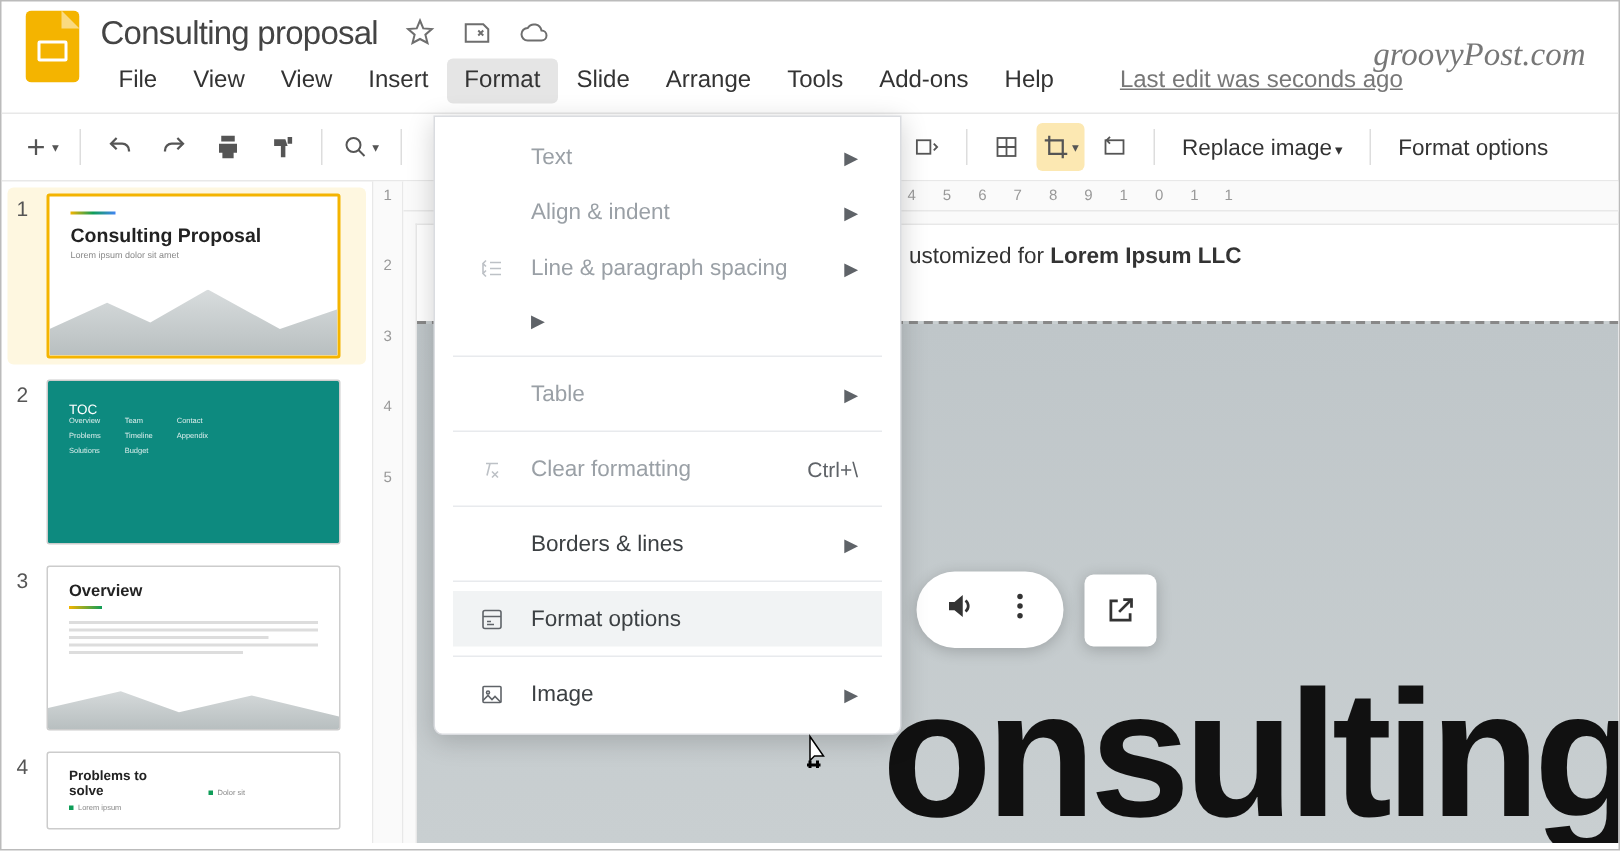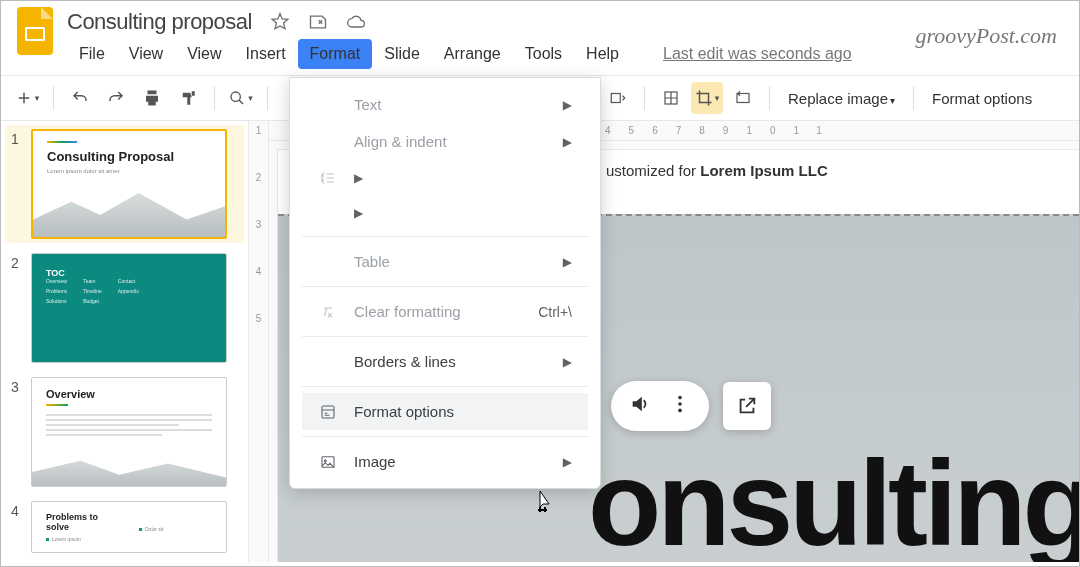--- a/index.html
+++ b/index.html
@@ -6,21 +6,21 @@
 body { width: 1080px; height: 567px; background: #fff; overflow: hidden; position: relative; border: 1px solid #bbb; }
 .header { display: flex; align-items: flex-start; padding: 8px 12px 0 12px; }
 .logo { width: 44px; height: 44px; margin-right: 10px; display: flex; align-items: center; justify-content: center; }
 .title-area { flex: 1; }
 .title-row { display: flex; align-items: center; gap: 18px; margin-bottom: 4px; }
 .doc-title { font-size: 22px; color: #444; letter-spacing: -0.5px; }
 .title-icons { display: flex; gap: 18px; color: #6e6e6e; }
 .title-icons svg, .title-icons span { width: 20px; height: 20px; }
 .menubar { display: flex; align-items: center; gap: 0; font-size: 16px; color: #333; padding-bottom: 6px; }
 .menu-item { padding: 6px 12px; border-radius: 4px; cursor: pointer; }
-.menu-item.active { background: #3b82f6; }
+.menu-item.active { background: #e5e5e5; }
 .last-edit { margin-left: 32px; color: #777; text-decoration: underline; font-size: 16px; }
 .watermark { position: absolute; top: 22px; right: 22px; font-family: Georgia, serif; font-style: italic; font-size: 22px; color: #777; }
 .toolbar { display: flex; align-items: center; padding: 6px 10px; border-top: 1px solid #e8e8e8; border-bottom: 1px solid #e8e8e8; gap: 4px; color: #555; }
 .tbtn { width: 32px; height: 32px; display: flex; align-items: center; justify-content: center; border-radius: 4px; cursor: pointer; }
 .tbtn.active { background: #fce8b2; }
 .tsep { width: 1px; height: 24px; background: #ddd; margin: 0 6px; }
 .ttext { padding: 0 8px; font-size: 15px; color: #333; cursor: pointer; }
 .main { display: flex; height: calc(100% - 124px); position: relative; }
 .thumbs { width: 248px; border-right: 1px solid #e8e8e8; padding: 8px 10px; overflow: hidden; }
 .thumb-row { display: flex; gap: 8px; margin-bottom: 14px; }
@@ -50,21 +50,21 @@
 .dd-arrow { color: #5f6368; font-size: 12px; }
 .dd-shortcut { color: #5f6368; font-size: 14px; }
 .dd-sep { height: 1px; background: #e8eaed; margin: 6px 0; }
 .cursor { position: absolute; top: 488px; left: 532px; z-index: 200; }
 .thumb1-content { padding: 10px 14px; }
 .thumb1-bar { height: 2px; width: 30px; background: linear-gradient(90deg, #f4b400, #0f9d58, #4285f4); margin-bottom: 6px; }
 .thumb1-title { font-weight: 700; font-size: 13px; color: #222; line-height: 1.2; }
 .thumb1-sub { font-size: 6px; color: #888; margin-top: 3px; }
 .thumb1-mtn { position: absolute; bottom: 0; left: 0; right: 0; height: 44px; background: linear-gradient(180deg, #d8dcdd, #b8bfc0); clip-path: polygon(0 60%, 20% 20%, 35% 50%, 55% 0%, 80% 60%, 100% 30%, 100% 100%, 0 100%); }
 .thumb2-content { background: #0d8a7f; width: 100%; height: 100%; padding: 14px; color: #fff; }
-.thumb2-title { font-size: 9px; font-weight: 700; }
+.thumb2-title { font-size: 9px; font-weight: 400; }
 .thumb2-cols { display: flex; gap: 16px; font-size: 5px; opacity: 0.85; }
 .thumb2-col { display: flex; flex-direction: column; gap: 4px; }
 .thumb3-content { padding: 10px 14px; }
 .thumb3-title { font-size: 11px; font-weight: 700; color: #222; }
 .thumb3-bar { height: 2px; width: 22px; background: linear-gradient(90deg, #f4b400, #0f9d58); margin: 4px 0 8px 0; }
 .thumb3-lines span { display: block; height: 2px; background: #ddd; margin-bottom: 3px; }
 .thumb3-mtn { position: absolute; bottom: 0; left: 0; right: 0; height: 28px; background: linear-gradient(180deg, #d8dcdd, #b8bfc0); clip-path: polygon(0 50%, 25% 10%, 45% 60%, 70% 20%, 100% 70%, 100% 100%, 0 100%); }
 .thumb4-content { padding: 10px 14px; display: flex; gap: 20px; }
 .thumb4-col { flex: 1; }
 .thumb4-title { font-size: 9px; font-weight: 700; color: #222; margin-bottom: 4px; }
@@ -106,20 +106,21 @@
     </div>
     <div class="menubar">
       <div class="menu-item">File</div>
       <div class="menu-item">View</div>
       <div class="menu-item">View</div>
       <div class="menu-item">Insert</div>
       <div class="menu-item active">Format</div>
       <div class="menu-item">Slide</div>
       <div class="menu-item">Arrange</div>
       <div class="menu-item">Tools</div>
+      <div class="menu-item">Add-ons</div>
       <div class="menu-item">Help</div>
       <a class="last-edit">Last edit was seconds ago</a>
     </div>
   </div>
   <div class="watermark">groovyPost.com</div>
 </div>
 
 <div class="toolbar">
   <div class="tbtn">
       <svg width="18" height="18" viewBox="0 0 24 24" fill="#555">
@@ -325,20 +326,21 @@
       <span class="dd-icon"></span>
       <span class="dd-label">Align &amp; indent</span>
       <span class="dd-arrow">▶</span>
     </div>
   <div class="dd-item disabled">
       <span class="dd-icon">
         <svg width="16" height="16" viewBox="0 0 24 24" fill="none" stroke="#bdc1c6" stroke-width="1.6">
           <path d="M6 4l-3 3 3 3M6 20l-3-3 3-3M3 7v10M10 6h11M10 12h11M10 18h11"></path>
         </svg>
       </span>
+      <span class="dd-label">Line &amp; paragraph spacing</span>
       <span class="dd-arrow">▶</span>
     </div>
   <div class="dd-item disabled">
       <span class="dd-icon"></span>
       <span class="dd-arrow">▶</span>
     </div>
   <div class="dd-sep"></div>
   <div class="dd-item disabled">
       <span class="dd-icon"></span>
       <span class="dd-label">Table</span>

